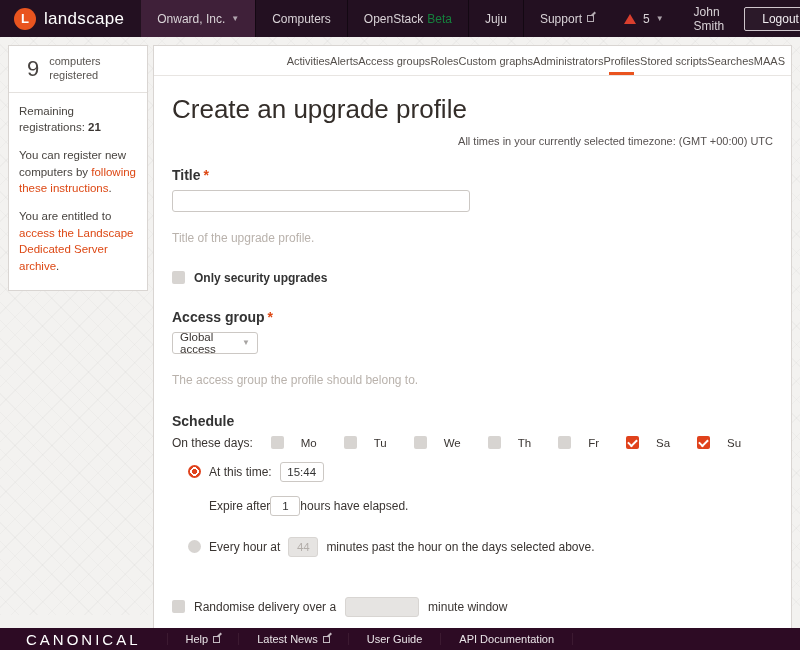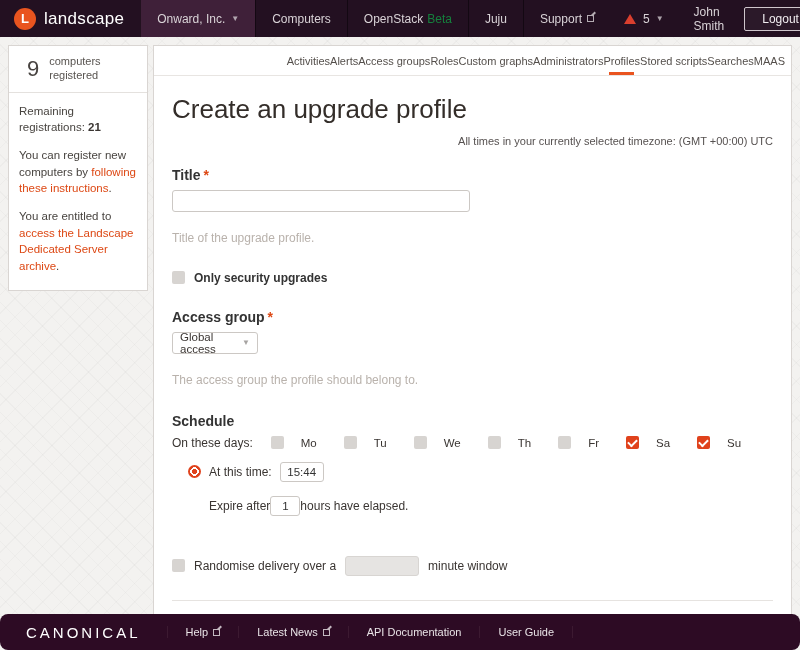--- a/index.html
+++ b/index.html
@@ -99,22 +99,22 @@
     font-family:inherit; font-size:11.5px; color:#333; }
   .num-input.time { width:44px; }
   .num-input.small { width:30px; }
   .num-input.wide { width:74px; }
   .num-input:disabled { background:#e6e4e2; border-color:#d8d5d2; color:#b3aeaa; }
   .expire-row { display:flex; align-items:center; margin:14px 0 21px 37px; }
   .random-row { display:flex; align-items:center; gap:9px; margin-top:40px; }
   .divider { border-top:1px solid #e6e3e0; margin:24px 0 15px; }
 
   
-  .footer { position:absolute; bottom:0; left:0; right:0; height:36px; background:#2d0b24;
-    display:flex; align-items:stretch; color:#e9e4e7;border-radius:8px; }
+  .footer { position:absolute; bottom:0; left:0; right:0; height:22px; background:#2d0b24;
+    display:flex; align-items:stretch; color:#e9e4e7; }
   .footer-brand { display:flex; align-items:center; padding:0 26px; color:#fff;
     font-size:15px; letter-spacing:3px; font-weight:400; }
   .footer-link { display:flex; align-items:center; padding:0 18px; font-size:11px;
     border-left:1px solid #3c1a31; cursor:pointer; white-space:nowrap; }
   .footer-link:last-child { border-right:1px solid #3c1a31; }
 </style>
 </head>
 <body>
 
 <div class="topnav">
@@ -252,20 +252,26 @@
           <span>At this time:</span>
           <input class="num-input time" type="text" value="15:44" style="">
         </div>
 
         <div class="expire-row">
           <span>Expire after</span>
           <input class="num-input small" type="text" value="1" style="">
           <span>hours have elapsed.</span>
         </div>
 
+        <div class="sched-radio-row" style="margin-top:18px;">
+          <span class="rb"></span>
+          <span>Every hour at</span>
+          <input class="num-input small" type="text" disabled="" value="44" style="">
+          <span>minutes past the hour on the days selected above.</span>
+        </div>
 
         <div class="random-row">
           <span class="cb"></span>
           <span>Randomise delivery over a</span>
           <input class="num-input wide" type="text" disabled="" value="" style="">
           <span>minute window</span>
         </div>
       </div>
 
       <div class="divider"></div>
@@ -279,19 +285,19 @@
   <div id="footer-links" style="display:flex; align-items:center;">
       <div class="footer-link">
         <span>Help</span>
         <span class="ext-icon"></span>
       </div>
       <div class="footer-link">
         <span>Latest News</span>
         <span class="ext-icon"></span>
       </div>
       <div class="footer-link">
+        <span>User Guide</span>
+      </div>
+      <div class="footer-link">
         <span>API Documentation</span>
       </div>
-      <div class="footer-link">
-        <span>User Guide</span>
-      </div>
     </div>
 </div>
 
 </body></html>

